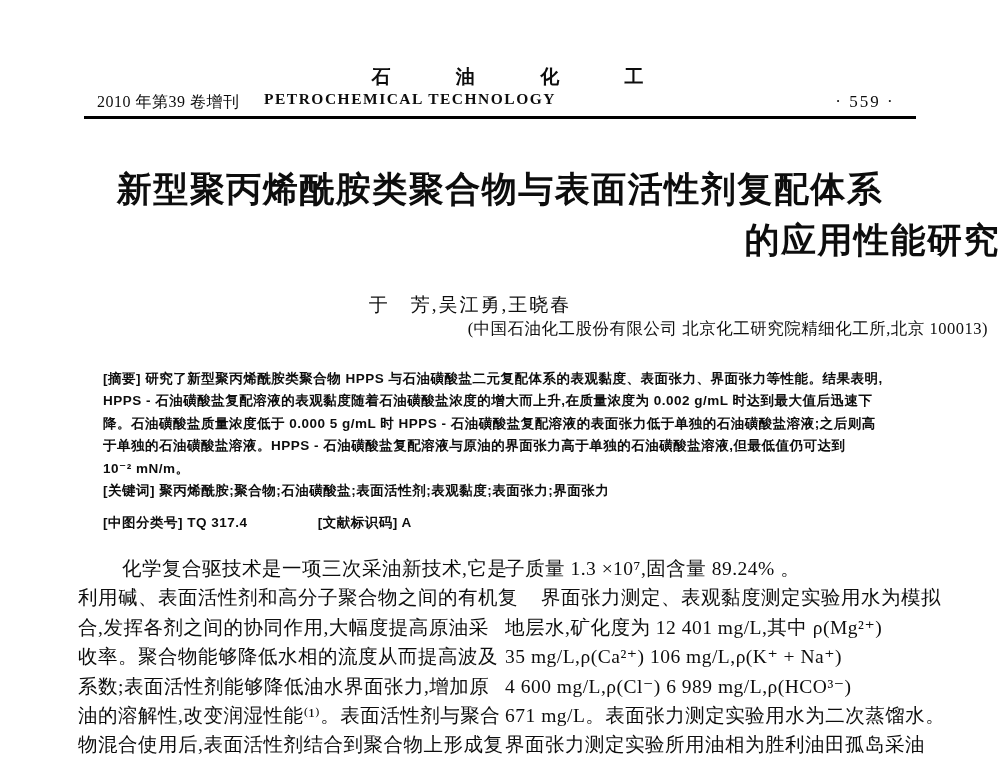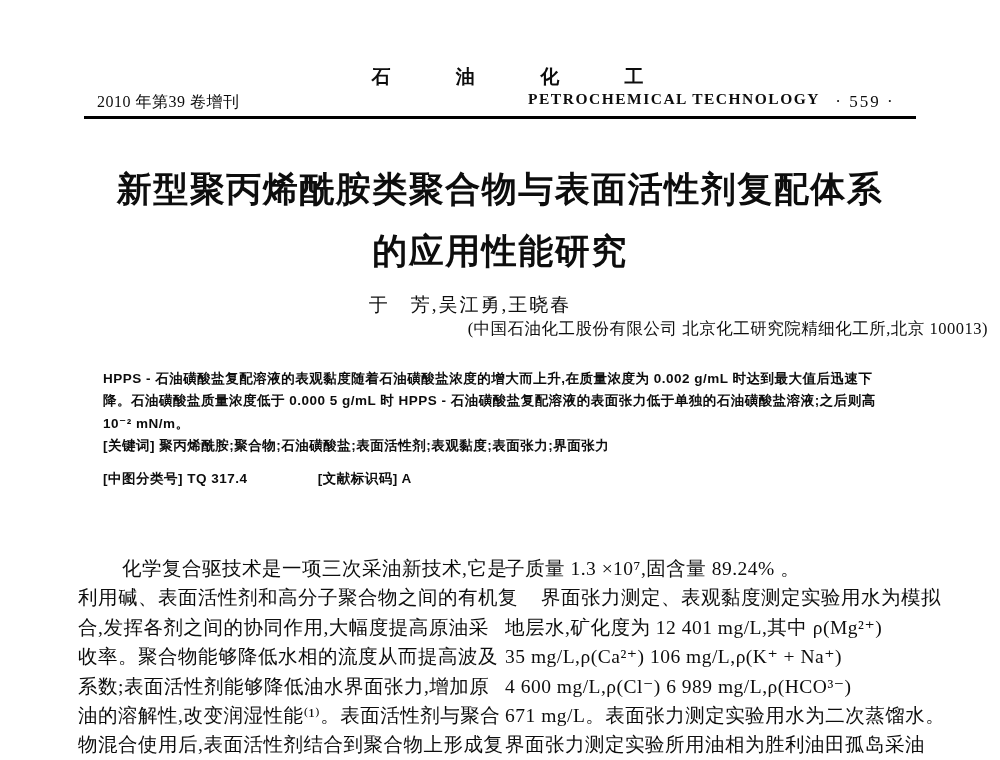--- a/index.html
+++ b/index.html
@@ -18,40 +18,40 @@
     font-size:16px; letter-spacing:0.5px;
   }
   .hdr-cn {
     position:absolute; left:0; top:64px; width:1045px;
     text-align:center;
     font-family:"Liberation Sans","DejaVu Sans",sans-serif;
     font-weight:bold; font-size:19px; letter-spacing:30px;
   }
   .hdr-en {
     position:absolute; left:0; top:90px; width:820px;
-    text-align:right;
+    text-align:center;
     font-weight:bold; font-size:15.5px; letter-spacing:1.5px;
   }
   .hdr-pageno {
     position:absolute; left:815px; top:92px; width:100px;
     text-align:center; font-size:17px; letter-spacing:2px;
   }
   .hdr-rule {
     position:absolute; left:84px; top:116px;
     width:832px; height:3px; background:#000;
   }
   
   .title-l1, .title-l2 {
     position:absolute; left:0; width:1000px; text-align:center;
     font-family:Liberation Sans, sans-serif;
     font-weight:bold; font-size:35px; letter-spacing:1.5px;
     white-space:nowrap;
   }
   .title-l1 { top:166px; }
-  .title-l2 { top:228px; }
+  .title-l2 { top:217px;text-align:right; }
   .authors {
     position:absolute; left:0; top:292px; width:940px;
     text-align:center; font-size:19px; letter-spacing:2px;
   }
   .affiliation {
     position:absolute; left:0; top:318px; width:988px;
     text-align:right; font-size:16.5px; letter-spacing:0.5px;
   }
   
   .abstract {
@@ -84,22 +84,24 @@
   <div class="hdr-en">PETROCHEMICAL TECHNOLOGY</div>
   <div class="hdr-pageno">· 559 ·</div>
   <div class="hdr-rule"></div>
 
   <div class="title-l1">新型聚丙烯酰胺类聚合物与表面活性剂复配体系</div>
   <div class="title-l2">的应用性能研究</div>
   <div class="authors">于　芳,吴江勇,王晓春</div>
   <div class="affiliation">(中国石油化工股份有限公司 北京化工研究院精细化工所,北京 100013)</div>
 
   <div class="abstract">
+    <div class="aline">[摘要]  研究了新型聚丙烯酰胺类聚合物 HPPS 与石油磺酸盐二元复配体系的表观黏度、表面张力、界面张力等性能。结果表明,</div>
     <div class="aline">HPPS - 石油磺酸盐复配溶液的表观黏度随着石油磺酸盐浓度的增大而上升,在质量浓度为 0.002 g/mL 时达到最大值后迅速下</div>
     <div class="aline">降。石油磺酸盐质量浓度低于 0.000 5 g/mL 时 HPPS - 石油磺酸盐复配溶液的表面张力低于单独的石油磺酸盐溶液;之后则高</div>
+    <div class="aline">于单独的石油磺酸盐溶液。HPPS - 石油磺酸盐复配溶液与原油的界面张力高于单独的石油磺酸盐溶液,但最低值仍可达到</div>
     <div class="aline">10⁻² mN/m。</div>
     <div class="kw">[关键词]  聚丙烯酰胺;聚合物;石油磺酸盐;表面活性剂;表观黏度;表面张力;界面张力</div>
     <div class="clc-row">
       <span>[中图分类号] TQ 317.4</span>
       <span class="doccode">[文献标识码] A</span>
     </div>
   </div>
 
   <div class="col col-left">
     <div class="bline indent1">化学复合驱技术是一项三次采油新技术,它是</div>

